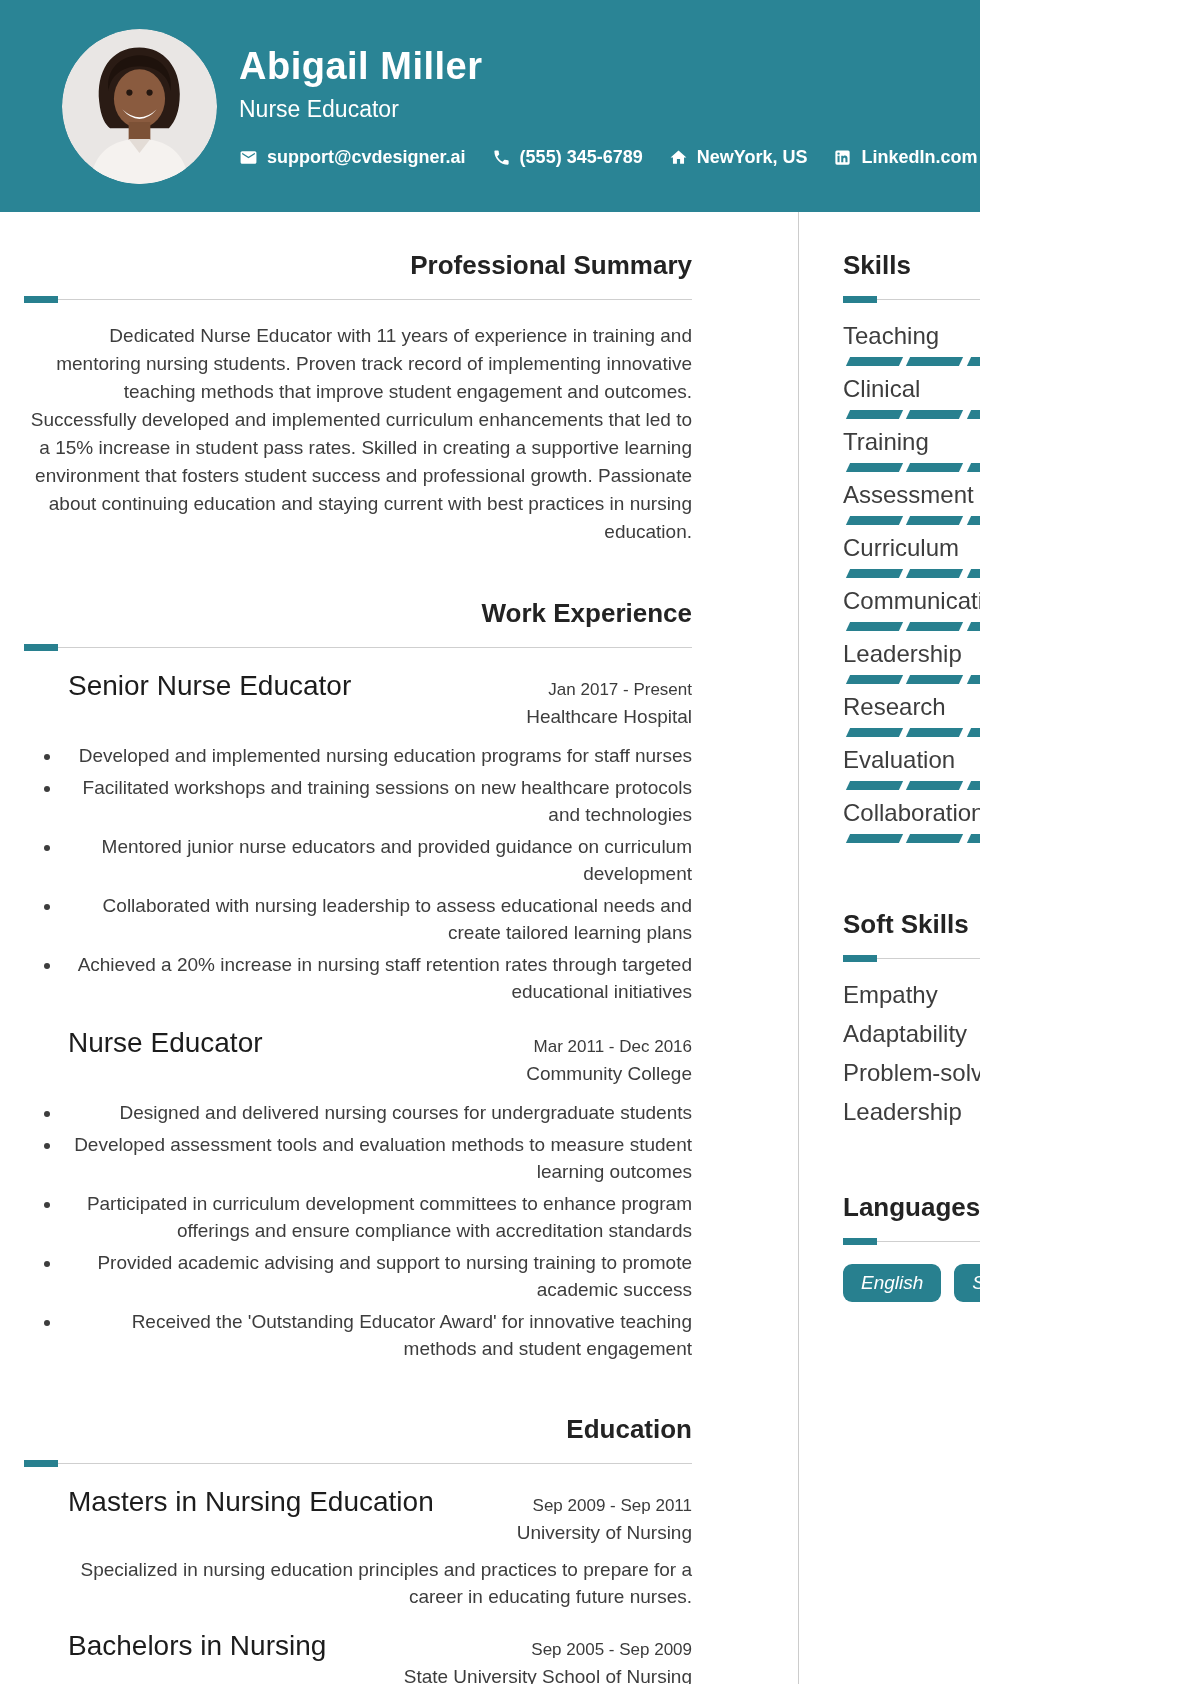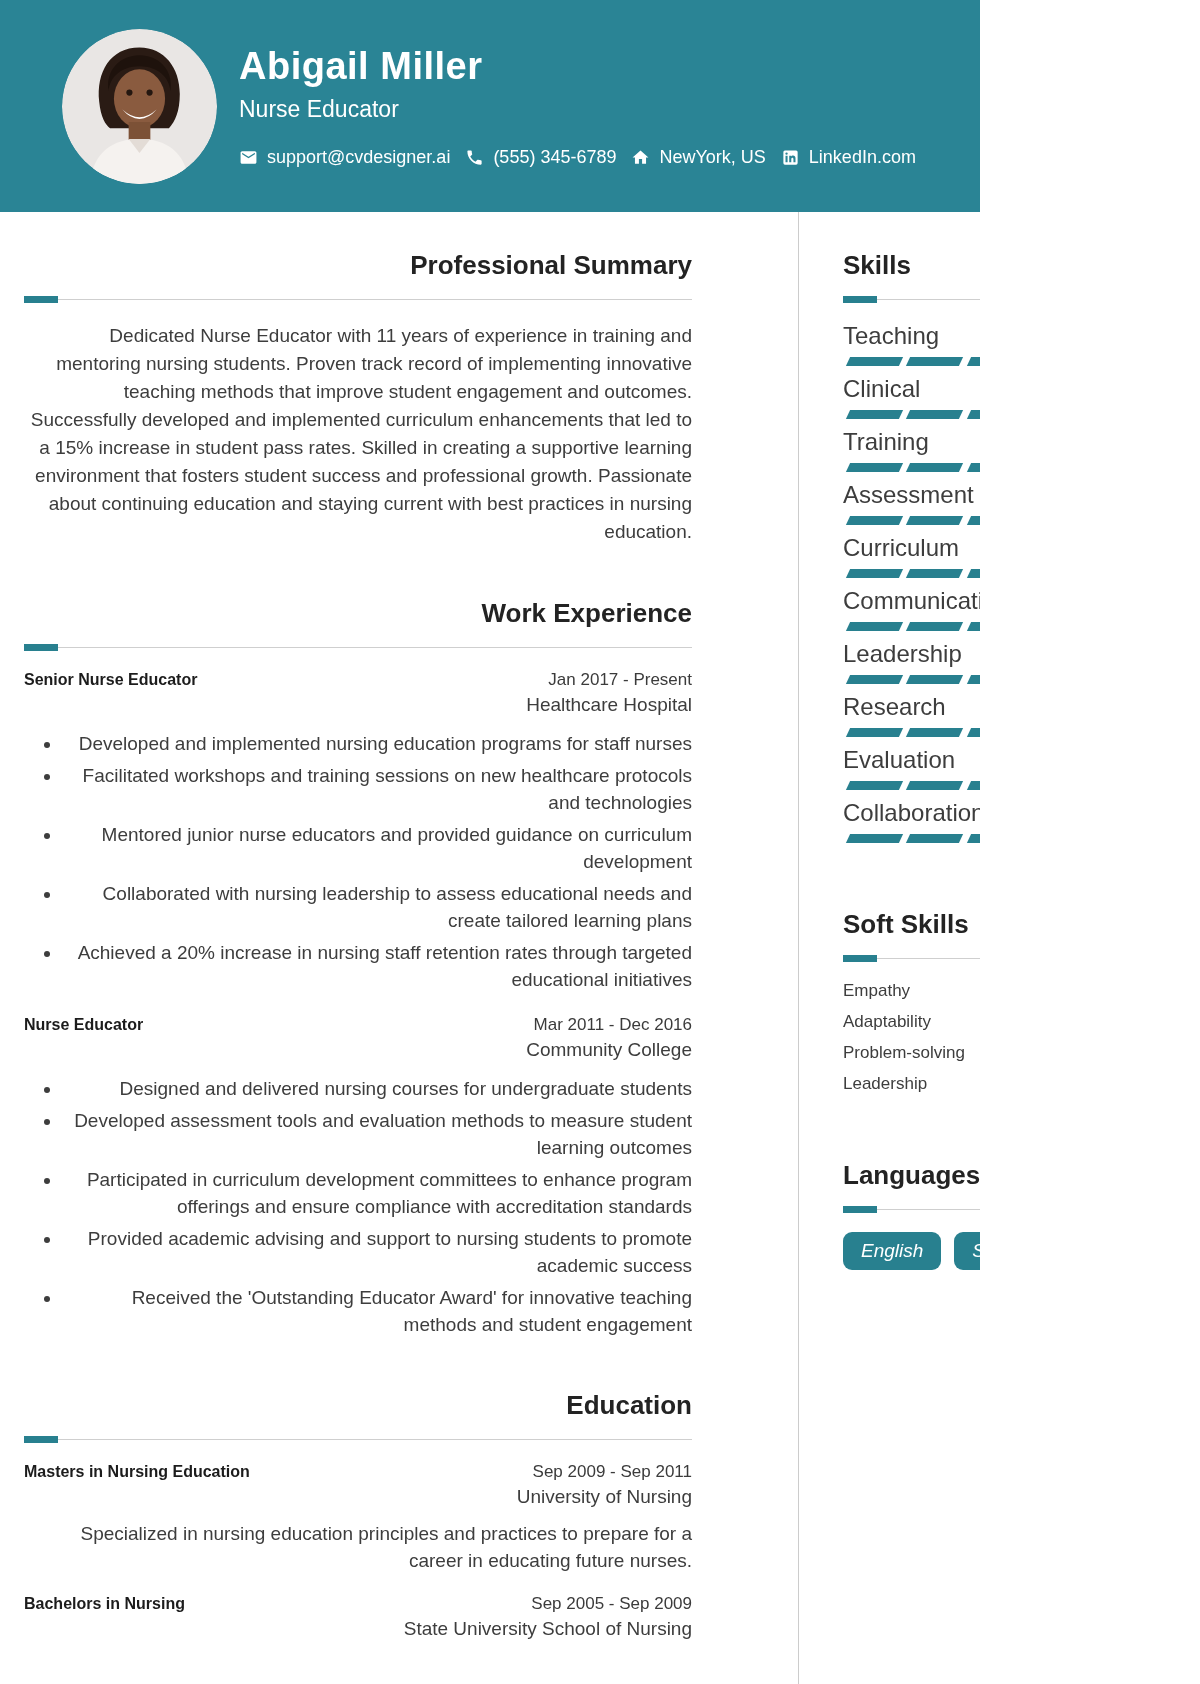--- a/index.html
+++ b/index.html
@@ -11,21 +11,21 @@
   body{margin:0;background:#fff;font-family:"Liberation Sans","DejaVu Sans",sans-serif;}
   .page{width:980px;height:1684px;overflow:hidden;background:#fff;}
 
   
   .header{background:var(--header-bg);height:212px;display:flex;align-items:center;}
   .avatar{width:155px;height:155px;margin-left:62px;border-radius:50%;overflow:hidden;flex:0 0 auto;}
   .avatar svg{display:block;width:100%;height:100%;}
   .head-text{margin-left:22px;}
   .name{font-size:38px;font-weight:700;color:#fff;margin:0 0 8px;letter-spacing:.5px;}
   .role{font-size:23px;color:#fff;margin:0 0 24px;font-weight:400;}
-  .contact{display:flex;gap:15px;}
+  .contact{display:flex;gap:26px;font-weight:bold;}
   .contact-item{display:flex;align-items:center;gap:9px;color:#fff;font-size:18px;cursor:pointer;}
   .cicon{display:inline-flex;}
   .cicon svg{width:19px;height:19px;fill:#fff;display:block;}
 
   
   .content{display:flex;align-items:stretch;min-height:1472px;}
   .main{width:692px;padding:38px 0 0 24px;flex:0 0 auto;text-align:right;}
   .sidebar{flex:0 0 auto;margin-left:106px;border-left:1px solid var(--divider);
            padding:38px 53px 0 44px;width:403px;}
 
@@ -33,37 +33,37 @@
   .rule{position:relative;height:7px;margin:15px 0 19px;}
   .rule::before{content:'';position:absolute;left:0;right:0;top:3px;height:1px;background:var(--rule-line);}
   .rule::after{content:'';position:absolute;left:0;top:0;width:34px;height:7px;background:var(--accent);}
 
   .summary-text{font-size:19px;line-height:28px;color:var(--text);margin:0;}
   .section{margin-top:52px;}
 
   
   .job + .job{margin-top:22px;}
   .entry-head{display:flex;justify-content:space-between;align-items:baseline;}
-  .entry-title{font-size:16px;font-weight:700;color:var(--title);}
+  .entry-title{font-size:28px;font-weight:400;color:var(--title);margin-left:44px;}
   .entry-date{font-size:17px;color:var(--date);}
   .entry-sub{font-size:19px;color:var(--text);margin-top:4px;}
   .bullets{margin:14px 0 0;padding-left:38px;}
   .bullets li{font-size:19px;line-height:27px;color:var(--text);margin-bottom:5px;}
   .edu + .edu{margin-top:20px;}
   .edu-desc{font-size:19px;line-height:27px;color:var(--text);margin:12px 0 0;}
 
   
   .sb-section + .sb-section{margin-top:66px;}
   .skill-row{margin-bottom:9px;}
   .skill-label{font-size:24px;color:var(--text);margin-bottom:7px;}
   .skill-bar{display:flex;gap:7px;height:9px;padding:0 5px;}
   .seg{flex:1;background:var(--bar-empty);transform:skewX(-25deg);}
   .seg.fill{background:var(--accent);}
   .soft-row{display:flex;justify-content:space-between;align-items:center;margin-bottom:11px;}
-  .soft-label{font-size:17px;color:var(--text);}
+  .soft-label{font-size:24px;color:var(--text);}
   .dots{display:flex;gap:6px;}
   .dot{width:17px;height:17px;border-radius:50%;background:var(--bar-empty);}
   .dot.fill{background:var(--accent);}
   .badges{display:flex;gap:13px;margin-top:2px;font-style:italic;}
   .badge{background:var(--accent);color:#fff;font-size:19px;padding:8px 18px;border-radius:9px;}
 </style>
 </head>
 <body>
 
 <div class="page">
@@ -161,21 +161,21 @@
             <div class="job">
               <div class="entry-head">
                 <span class="entry-title">Nurse Educator</span>
                 <span class="entry-date">Mar 2011 - Dec 2016</span>
               </div>
               <div class="entry-sub">Community College</div>
               <ul class="bullets">
                 <li>Designed and delivered nursing courses for undergraduate students</li>
                 <li>Developed assessment tools and evaluation methods to measure student learning outcomes</li>
                 <li>Participated in curriculum development committees to enhance program offerings and ensure compliance with accreditation standards</li>
-                <li>Provided academic advising and support to nursing students to promote academic success</li>
+                <li>Provided academic advising and support to nursing training to promote academic success</li>
                 <li>Received the 'Outstanding Educator Award' for innovative teaching methods and student engagement</li>
               </ul>
             </div>
           </div>
       </div>
 
       <div class="section">
         <h2 class="section-title">Education</h2>
         <div class="rule"></div>
         <div>

